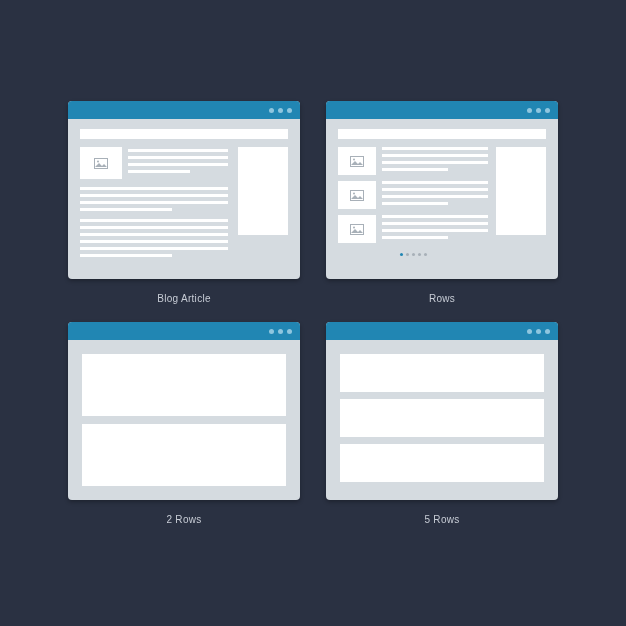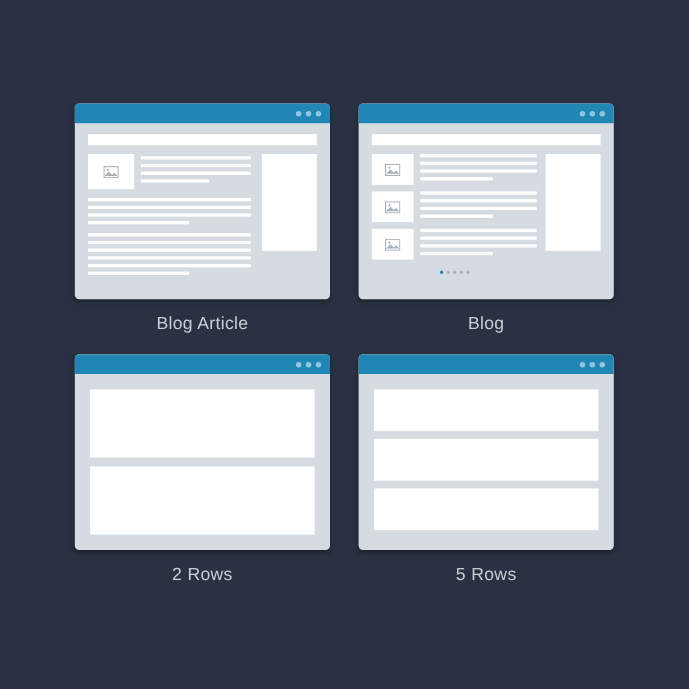--- a/index.html
+++ b/index.html
@@ -46,21 +46,21 @@
     border-radius: 50%;
     background: #8fc6df;
   }
   .content {
     flex: 1;
     padding: 10px 12px;
     position: relative;
   }
   .caption {
     color: #c8cdd6;
-    font-size: 16px;
+    font-size: 10px;
     font-weight: 300;
     margin-top: 14px;
     letter-spacing: 0.3px;
   }
   .header-bar { background:#fff; height:10px; margin-bottom:8px; }
   .line { background:#fff; height:3px; margin-bottom:4px; }
   .line-half { width:62%; }
   .thumb {
     width:42px; height:32px; background:#fff; display:flex;
     align-items:center; justify-content:center; flex-shrink:0;
@@ -182,21 +182,21 @@
             <span class="pdot"></span>
             <span class="pdot"></span>
             <span class="pdot"></span>
             <span class="pdot"></span>
           </div>
         </div>
         <div class="side-box" style="width:50px; height:88px;"></div>
       </div>
     </div>
   </div>
-  <div class="caption">Blog</div>
+  <div class="caption">Rows</div>
 </div>
 
 <div class="item">
   <div class="window">
     <div class="titlebar">
       <span class="dot"></span>
       <span class="dot"></span>
       <span class="dot"></span>
     </div>
     <div class="content" style="display:flex; flex-direction:column; gap:8px; padding:14px;">

